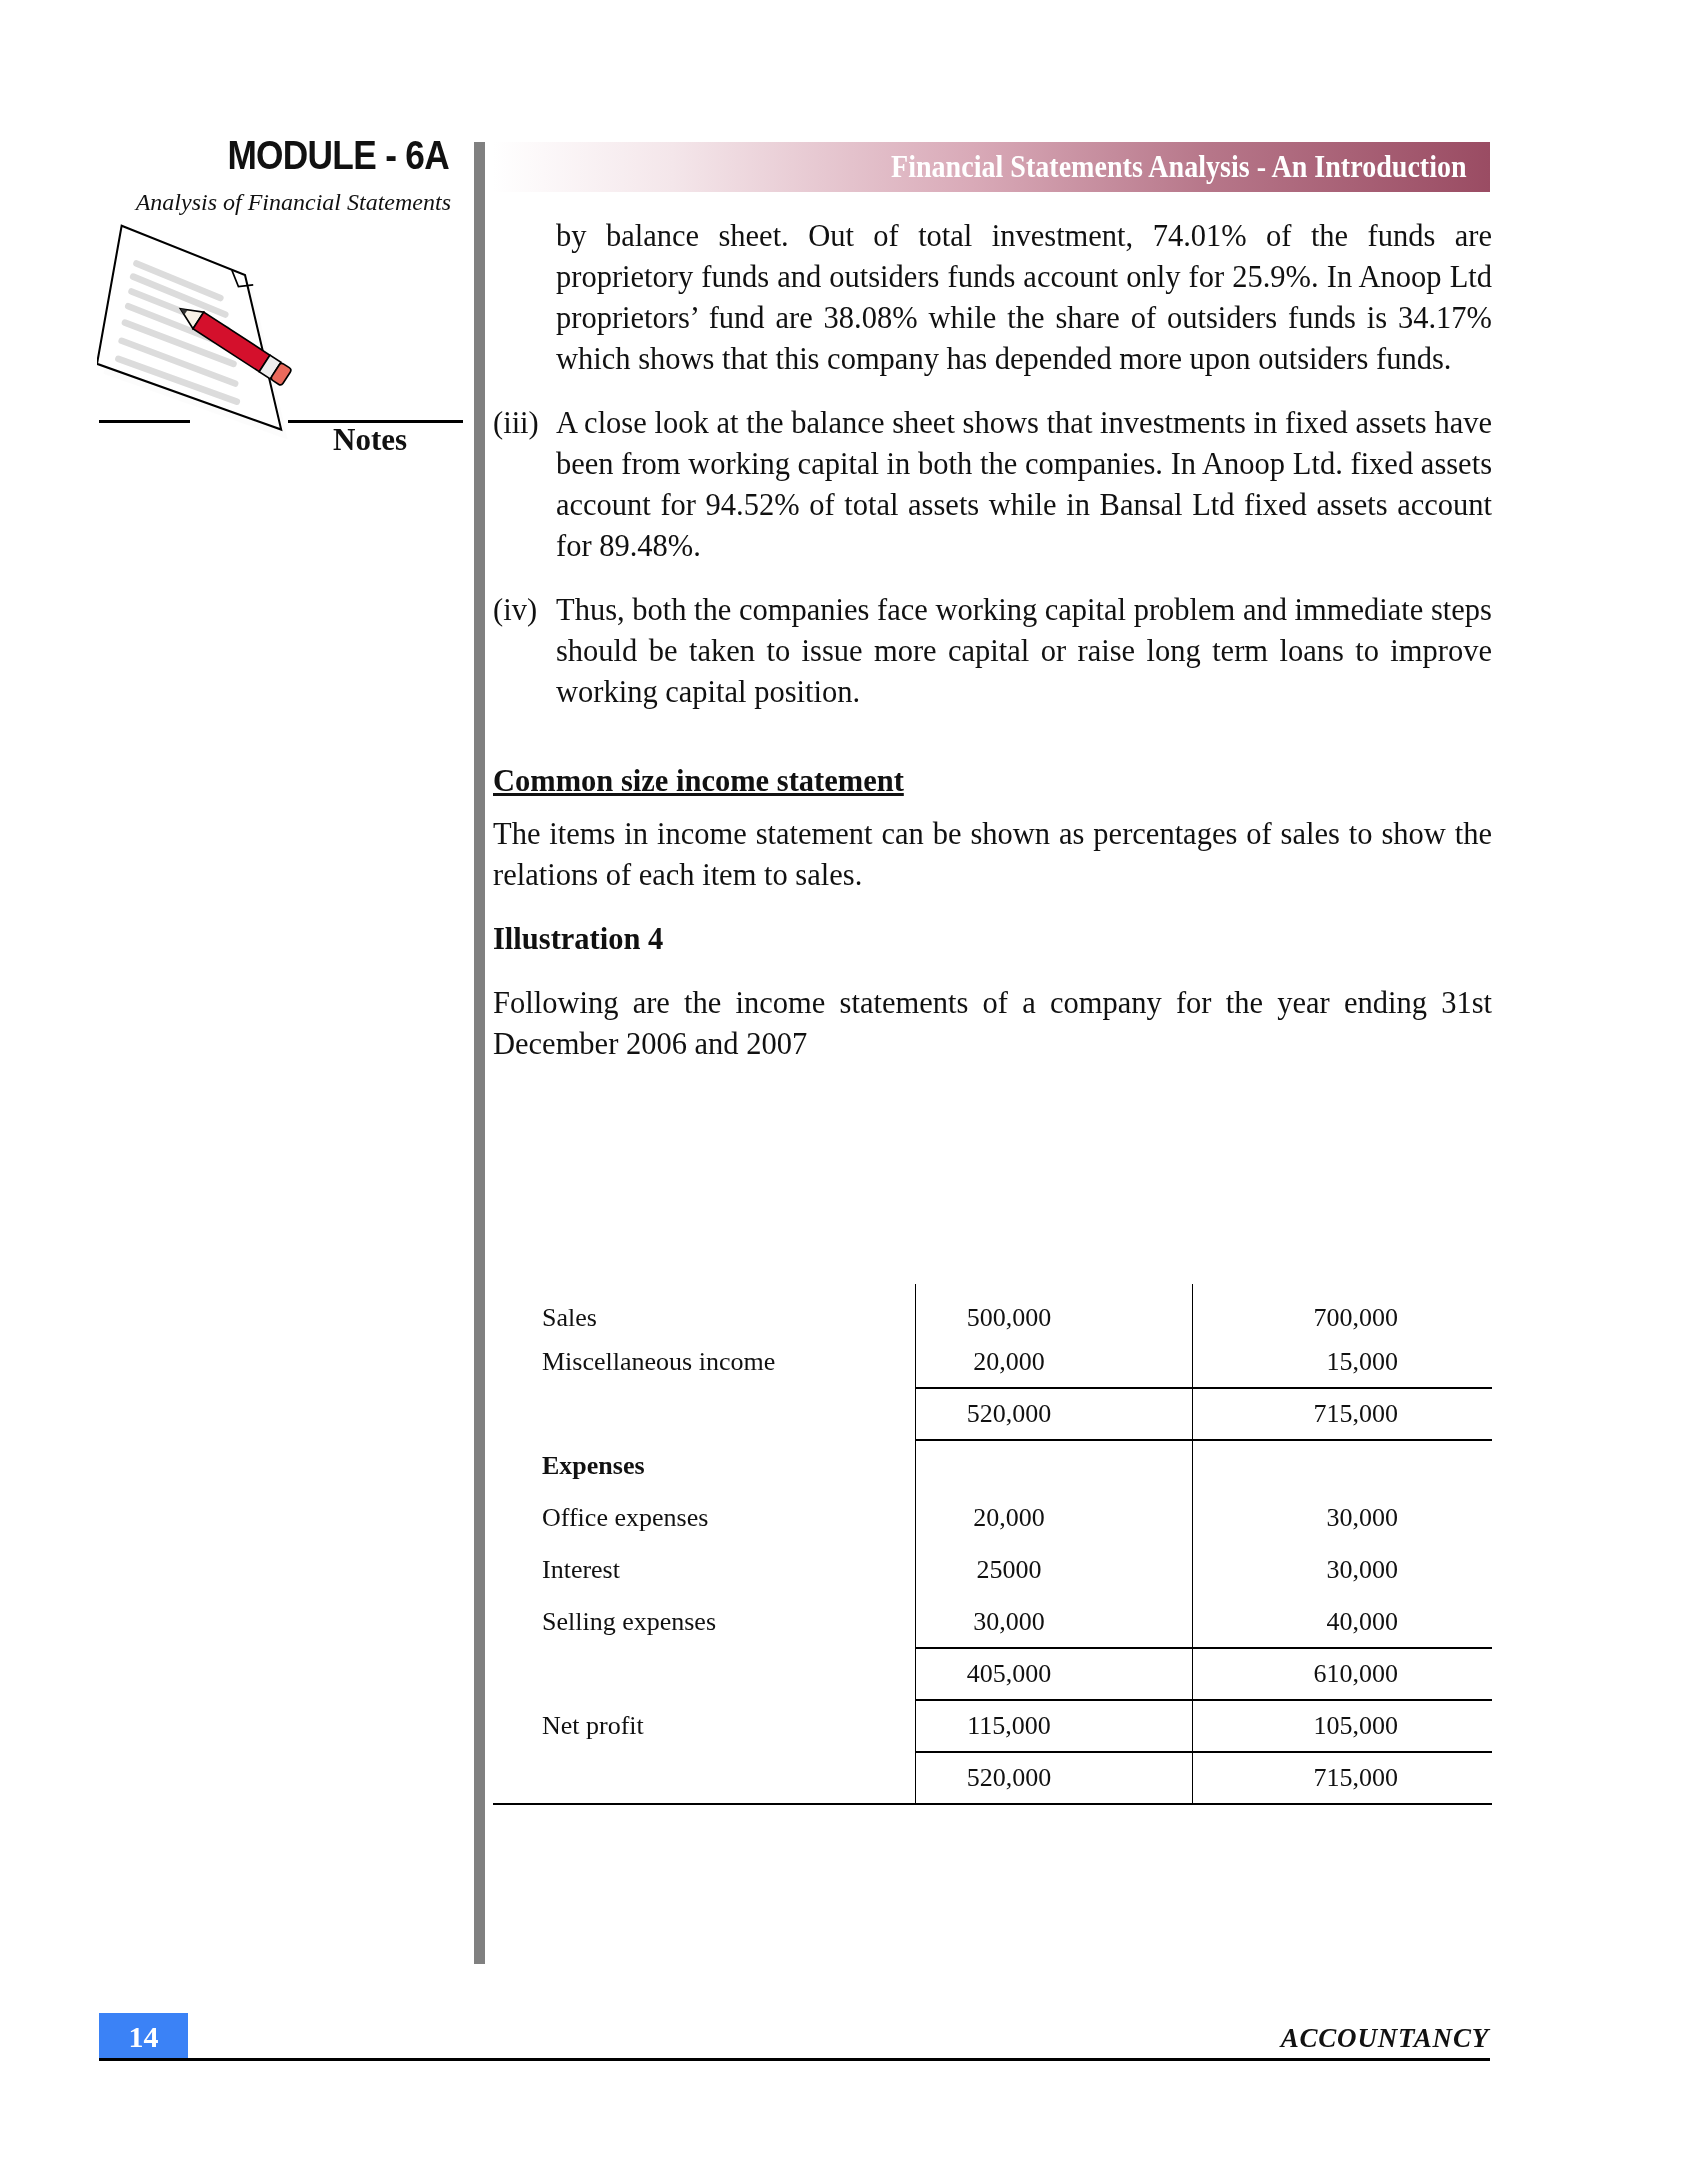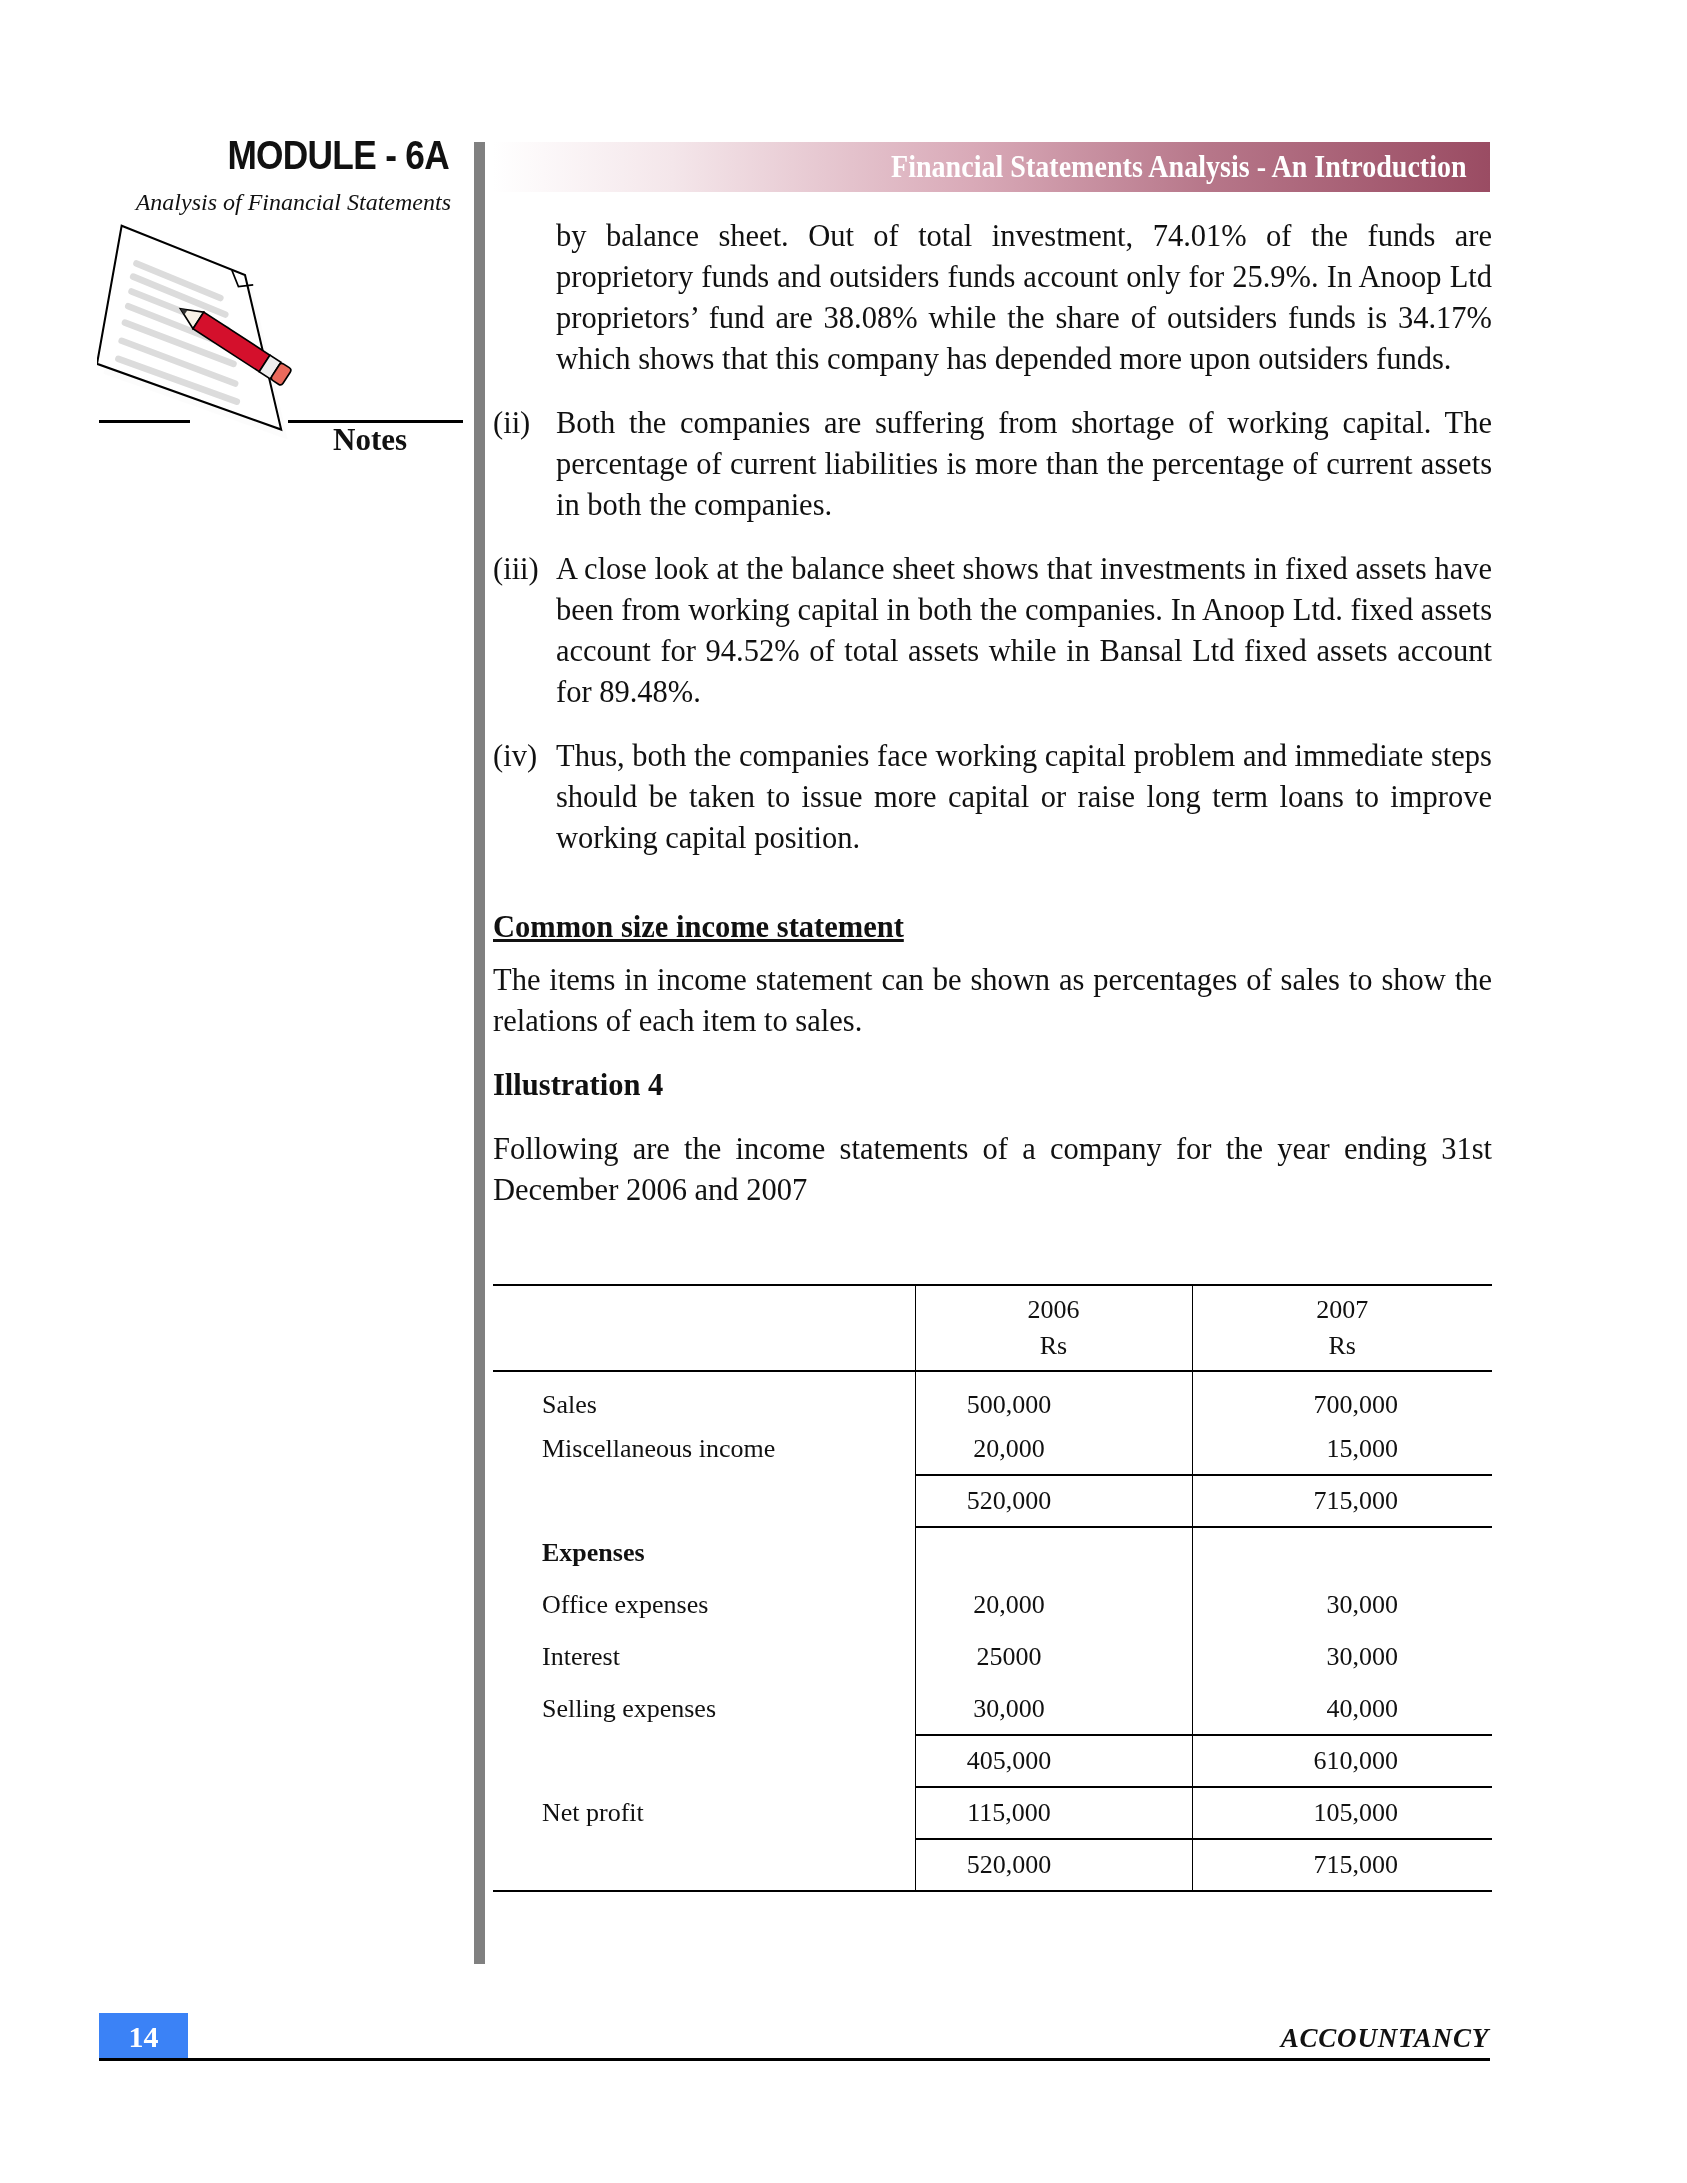--- a/index.html
+++ b/index.html
@@ -91,52 +91,37 @@
 <div class="grey-bar"></div>
 
 <div class="header-band">
   <span class="header-title">Financial Statements Analysis - An Introduction</span>
 </div>
 
 <div class="content">
   <p class="para cont-para">by balance sheet. Out of total investment, 74.01% of the funds are proprietory funds and outsiders funds account only for 25.9%. In Anoop Ltd proprietors’ fund are 38.08% while the share of outsiders funds is 34.17% which shows that this company has depended more upon outsiders funds.</p>
 
   <div class="list-item">
-    <span class="list-num">(ii)</span>
-    <span class="list-text">Both the companies are suffering from shortage of working capital. The percentage of current liabilities is more than the percentage of current assets in both the companies.</span>
-  </div>
-  <div class="list-item">
     <span class="list-num">(iii)</span>
     <span class="list-text">A close look at the balance sheet shows that investments in fixed assets have been from working capital in both the companies. In Anoop Ltd. fixed assets account for 94.52% of total assets while in Bansal Ltd fixed assets account for 89.48%.</span>
   </div>
   <div class="list-item">
     <span class="list-num">(iv)</span>
     <span class="list-text">Thus, both the companies face working capital problem and immediate steps should be taken to issue more capital or raise long term loans to improve working capital position.</span>
   </div>
 
   <div class="section-heading">Common size income statement</div>
   <p class="para intro-para">The items in income statement can be shown as percentages of sales to show the relations of each item to sales.</p>
 
   <div class="illus-heading">Illustration 4</div>
   <p class="para">Following are the income statements of a company for the year ending 31st December 2006 and 2007</p>
 </div>
 
 <table class="income-table">
   <tbody>
-      <tr class="head">
-    <td class="c-label"></td>
-    <td class="c-2006">
-      <div>2006</div>
-      <div>Rs</div>
-    </td>
-    <td class="c-2007">
-      <div>2007</div>
-      <div>Rs</div>
-    </td>
-  </tr>
   <tr class="first">
     <td class="c-label">Sales</td>
     <td class="c-2006">500,000</td>
     <td class="c-2007">700,000</td>
   </tr>
   <tr>
     <td class="c-label">Miscellaneous income</td>
     <td class="c-2006">20,000</td>
     <td class="c-2007">15,000</td>
   </tr>

